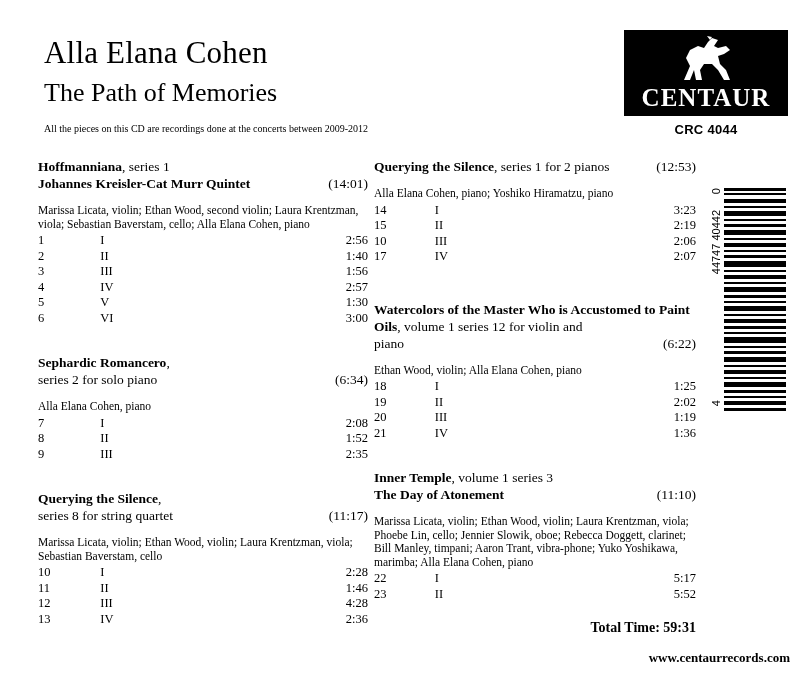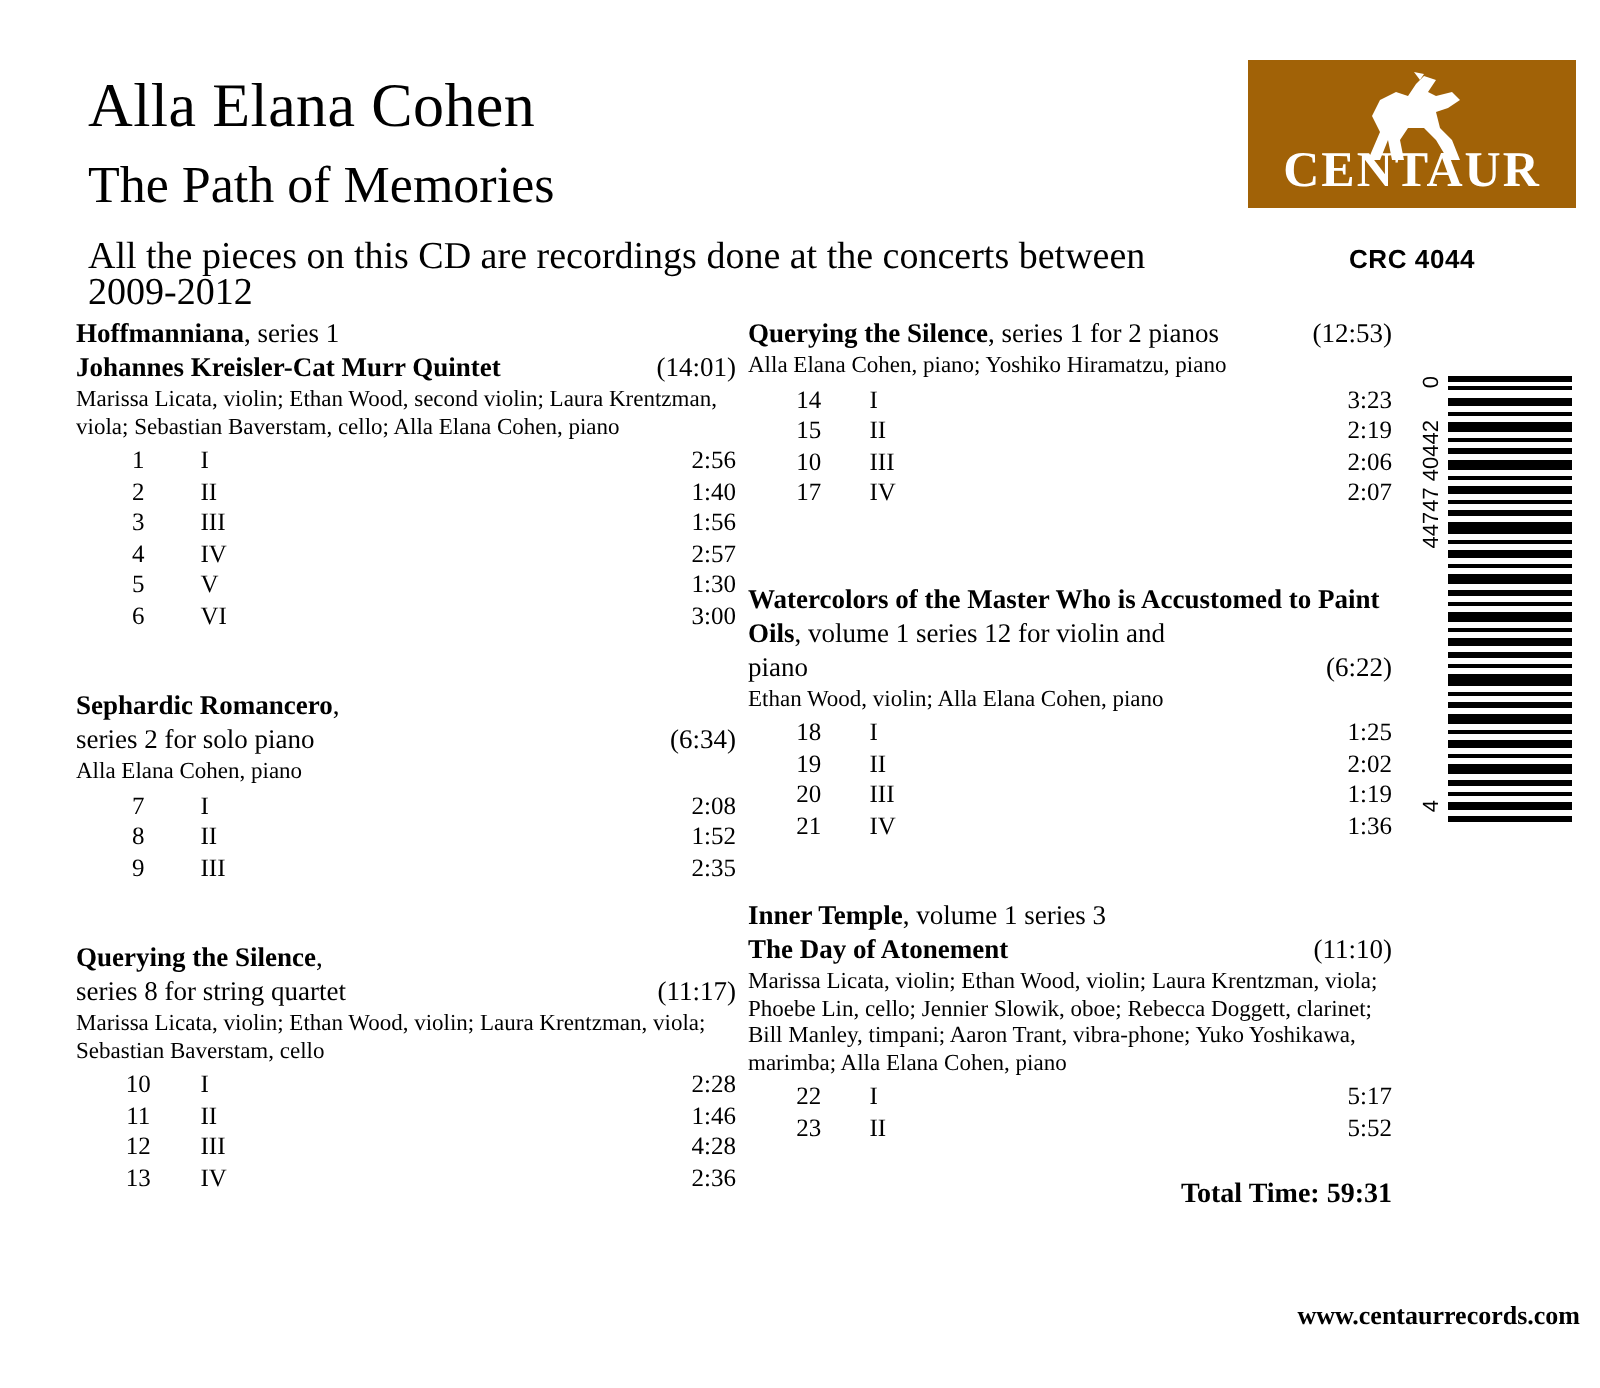--- a/index.html
+++ b/index.html
@@ -33,33 +33,33 @@
     font-size: 31px;
     line-height: 38px;
     letter-spacing: 0.2px;
   }
   .album {
     font-size: 26px;
     line-height: 34px;
     margin-top: 4px;
   }
   .subtitle {
-    font-size: 19px;
+    font-size: 10px;
     line-height: 18px;
     margin-top: 10px;
   }
 
   
   .logo-box {
     position: absolute;
     left: 608px;
     top: 30px;
     width: 164px;
-    height: 74px;
-    background: #a16207;
+    height: 86px;
+    background: #000000;
   }
   .logo-word {
     position: absolute;
     left: 0;
     bottom: 4px;
     width: 164px;
     text-align: center;
     color: #ffffff;
     font-family: "Liberation Serif", serif;
     font-size: 25px;
@@ -154,36 +154,36 @@
   .dur {
     position: absolute;
     right: 0;
     top: 0;
     font-weight: normal;
     font-size: 13.5px;
   }
   .performers {
     font-size: 11.5px;
     line-height: 13.5px;
-    margin-top: 2px;
+    margin-top: 12px;
     margin-bottom: 2px;
   }
 
   table.tracks {
     border-collapse: collapse;
     width: 100%;
     margin-top: 1px;
   }
   table.tracks td {
     font-size: 12.5px;
     line-height: 15.5px;
     padding: 0;
     vertical-align: top;
   }
-  td.tnum { width: 20px; text-align: center; }
+  td.tnum { width: 20px; }
   td.tmov { width: 40px; }
   td.ttime { text-align: right; width: 46px; }
   .spacer-md { height: 22px; }
   .spacer-lg { height: 30px; }
 
   .total {
     margin-top: 18px;
     text-align: right;
     padding-right: 0px;
     font-size: 14px;

